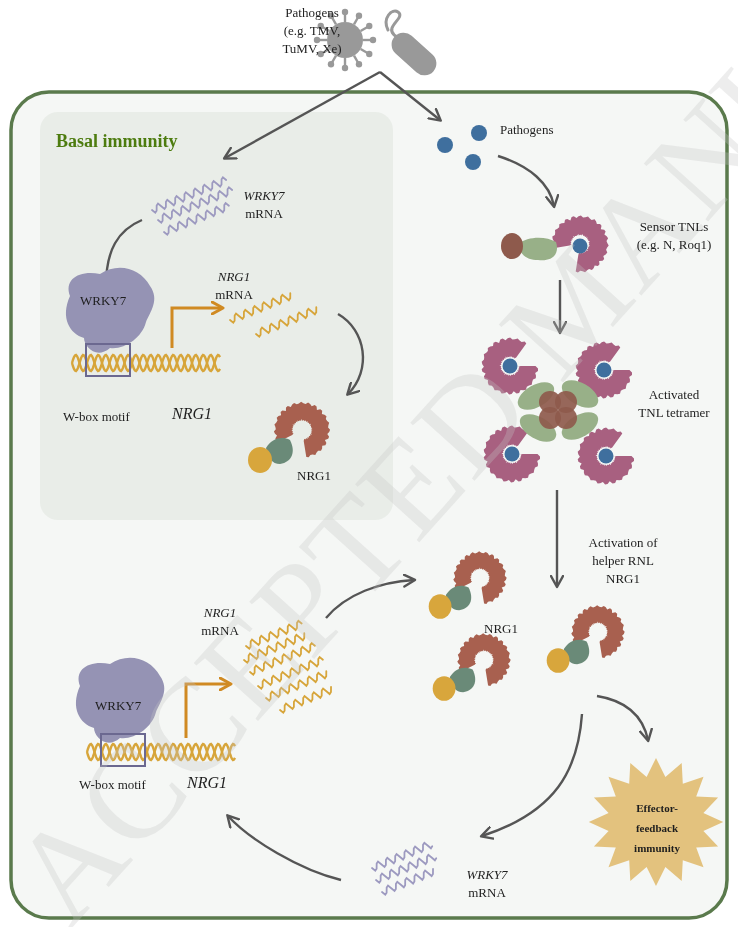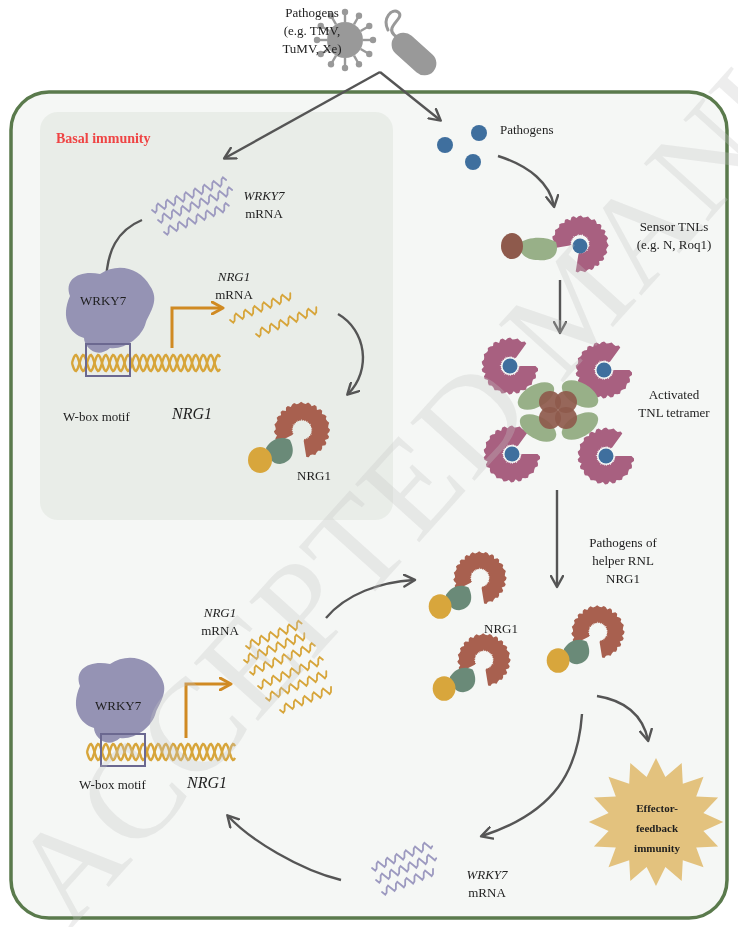--- a/index.html
+++ b/index.html
@@ -3,21 +3,21 @@
 <meta charset="utf-8">
 <style>
   html, body { margin: 0; padding: 0; background: #ffffff; }
   body { width: 738px; height: 927px; position: relative; overflow: hidden;
          font-family: "Liberation Sans", sans-serif; color: #222; }
   #stage { position: absolute; left: 0; top: 0; width: 738px; height: 927px; }
   .txt { position: absolute; font-family: Liberation Serif, serif; color: #1e1e1e; white-space: nowrap; }
   .center { text-align: center; }
   .it { font-style: italic; }
   .bold { font-weight: bold; }
-  .h-section { font-size: 14px; font-weight: bold; color: #ef4444; }
+  .h-section { font-size: 18px; font-weight: bold; color: #4d7c0f; }
   .lbl { font-size: 13px; line-height: 18px; }
   .lbl-lg { font-size: 16px; }
 </style>
 </head>
 <body>
 
 <div id="stage">
   <svg id="art" width="738" height="927" viewBox="0 0 738 927" xmlns="http://www.w3.org/2000/svg">
     <defs>
       <marker id="arrowhead" viewBox="0 0 12 12" refX="9" refY="6" markerWidth="10" markerHeight="10" orient="auto-start-reverse" markerUnits="userSpaceOnUse">
@@ -231,21 +231,21 @@
     <div>(e.g. N, Roq1)</div>
   </div>
 
   <div class="txt center lbl" style="left:626px;top:386px;width:96px;">
     <div>Activated</div>
     <div>TNL tetramer</div>
   </div>
 
 
   <div class="txt center lbl" style="left:578px;top:534px;width:90px;">
-    <div>Pathogens of</div>
+    <div>Activation of</div>
     <div>helper RNL</div>
     <div>NRG1</div>
   </div>
 
   <div class="txt lbl" style="left:484px;top:620px;">NRG1</div>
 
   <div class="txt center lbl" style="left:190px;top:604px;width:60px;">
     <div class="it">NRG1</div>
     <div>mRNA</div>
   </div>

